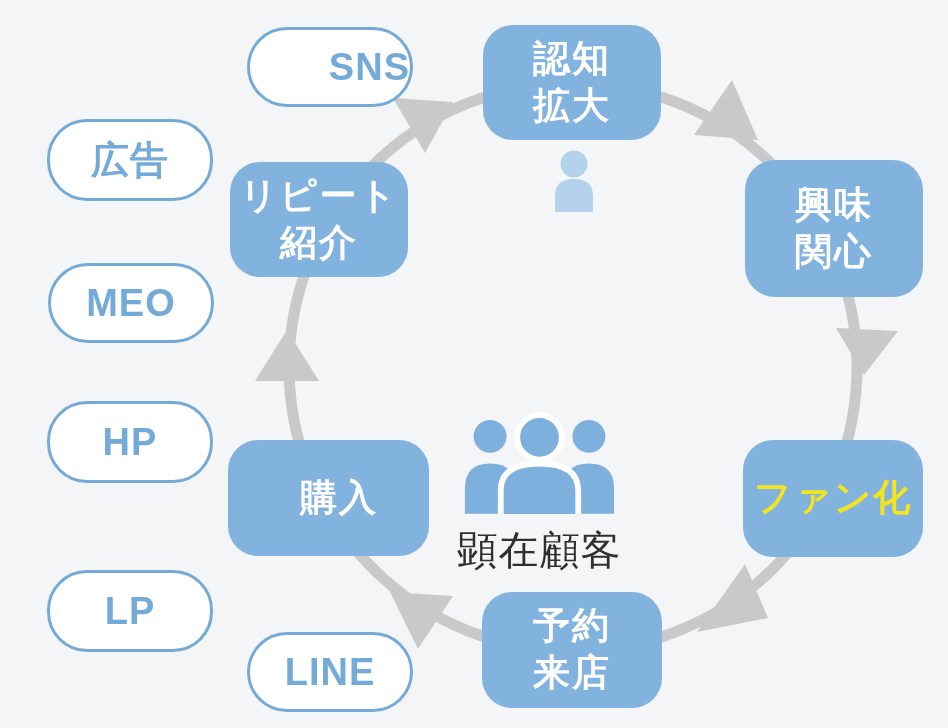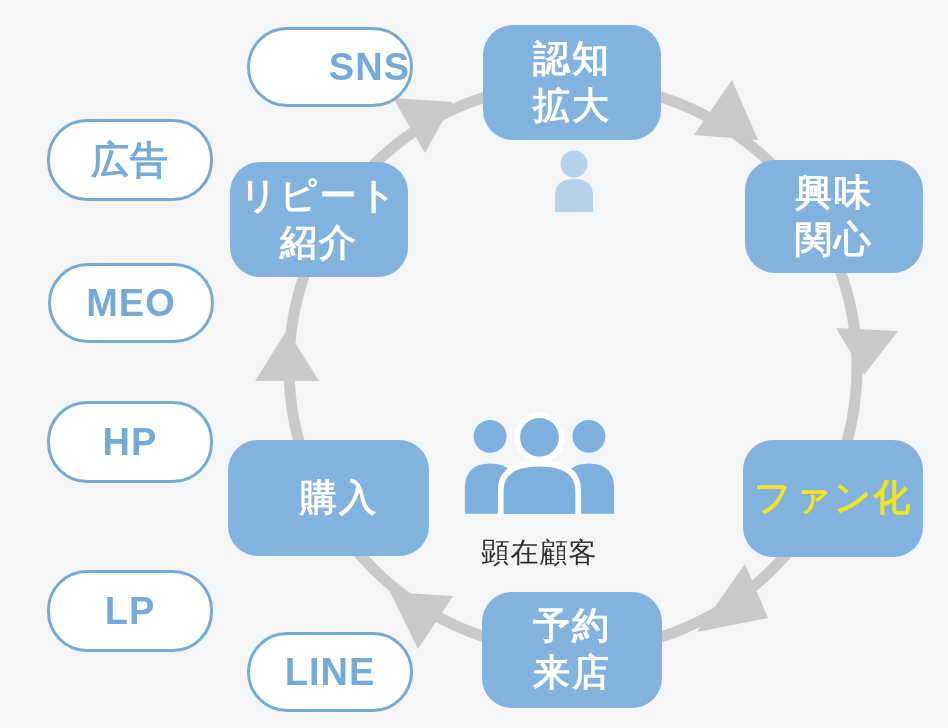--- a/index.html
+++ b/index.html
@@ -14,21 +14,21 @@
   .arrow{fill:var(--ring-gray,#c9c9c9);}
   
   .stage{
     position:absolute;background:var(--box-blue,#82b2de);border-radius:30px;
     display:flex;align-items:center;justify-content:center;
     color:var(--box-text-white,#ffffff);font-weight:bold;font-size:37px;
     line-height:1.27;letter-spacing:2px;text-align:center;
   }
   .stage .stage-label{display:block;white-space:pre-line;}
   #stage-awareness{left:483px;top:25px;width:178px;height:115px;}
-  #stage-interest{left:745px;top:160px;width:178px;height:113px;}
+  #stage-interest{left:745px;top:160px;width:178px;height:137px;}
   #stage-fan{left:743px;top:440px;width:180px;height:117px;color:var(--highlight-yellow,#f3e41f);}
   #stage-visit{left:482px;top:592px;width:180px;height:116px;}
   #stage-purchase{left:228px;top:440px;width:180px;height:116px;padding-left:21px;}
   #stage-repeat{left:230px;top:162px;width:178px;height:115px;}
   
   .channel{
     position:absolute;width:160px;height:74px;background:#ffffff;
     border:3px solid var(--pill-blue,#74aad8);border-radius:40px;
     display:flex;align-items:center;justify-content:center;
     color:var(--pill-blue,#74aad8);font-weight:bold;font-size:38px;letter-spacing:1px;
@@ -42,21 +42,21 @@
   
   .persona{position:absolute;text-align:center;}
   .persona svg{display:block;margin:0 auto;}
   .persona-label{
     white-space:pre-line;color:var(--label-text,#2f2f2f);
     font-size:30px;line-height:1.15;margin-top:8px;letter-spacing:1px;
   }
   #persona-potential{left:489px;top:150px;width:170px;}
   #persona-prospect{left:615px;top:259px;width:180px;}
   #persona-existing{left:452px;top:411px;width:175px;}
-  #persona-existing .persona-label{font-size:28px;margin-top:23px;}
+  #persona-existing .persona-label{font-size:40px;margin-top:13px;}
   .person-fill{fill:var(--person-blue,#82b2de);}
   .person-light{fill:var(--person-light-blue,#b5d2ec);}
   .person-front{fill:var(--person-blue,#82b2de);stroke:#ffffff;stroke-width:6px;}
 </style>
 </head>
 <body>
 
 <div class="canvas">
 
   <svg class="ring-layer" width="948" height="728" viewBox="0 0 948 728">

